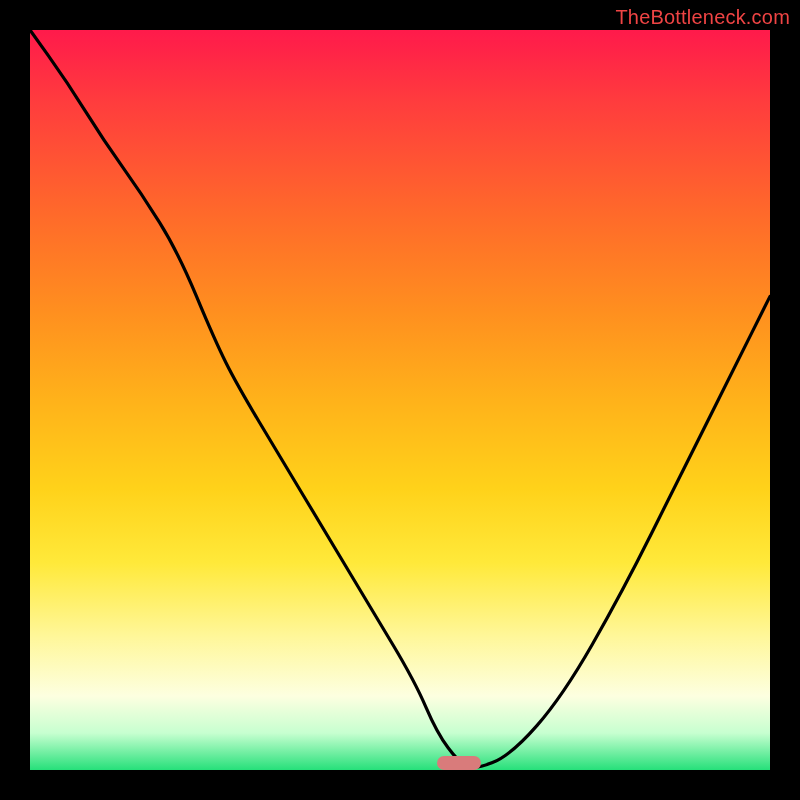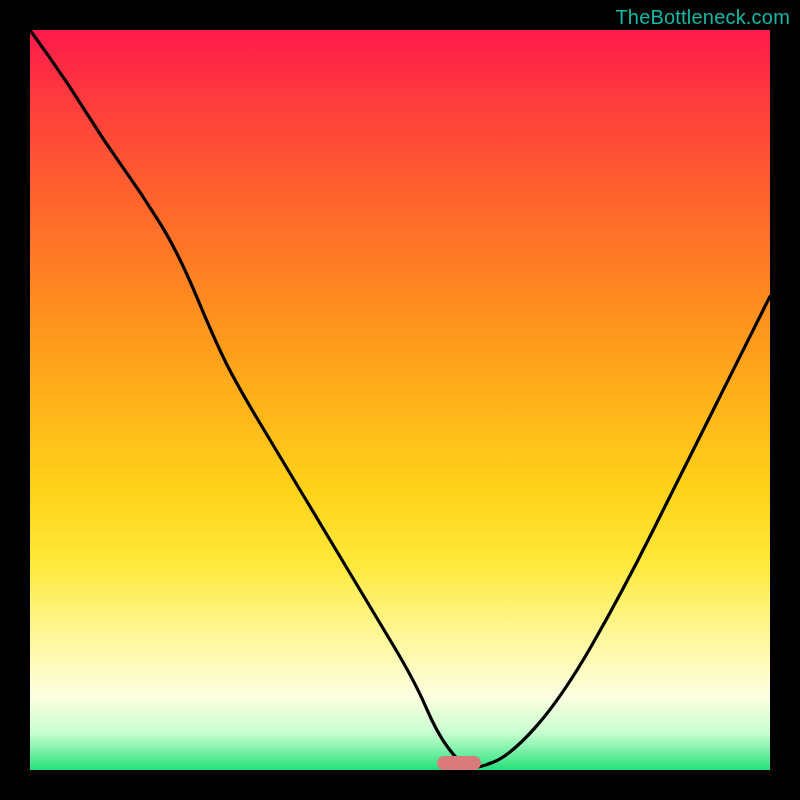--- a/index.html
+++ b/index.html
@@ -35,21 +35,21 @@
       #fff79a 82%,
       #fdffe0 90%,
       #c7ffd0 95%,
       #26e07a 100%
     );
   }
   .watermark {
     position: absolute;
     top: 6px;
     right: 10px;
-    color: #14b8a6;
+    color: #ef4444;
     font-size: 20px;
     font-weight: 500;
     letter-spacing: 0.2px;
     user-select: none;
   }
   svg.curve {
     position: absolute;
     left: 0;
     top: 0;
     width: 740px;

